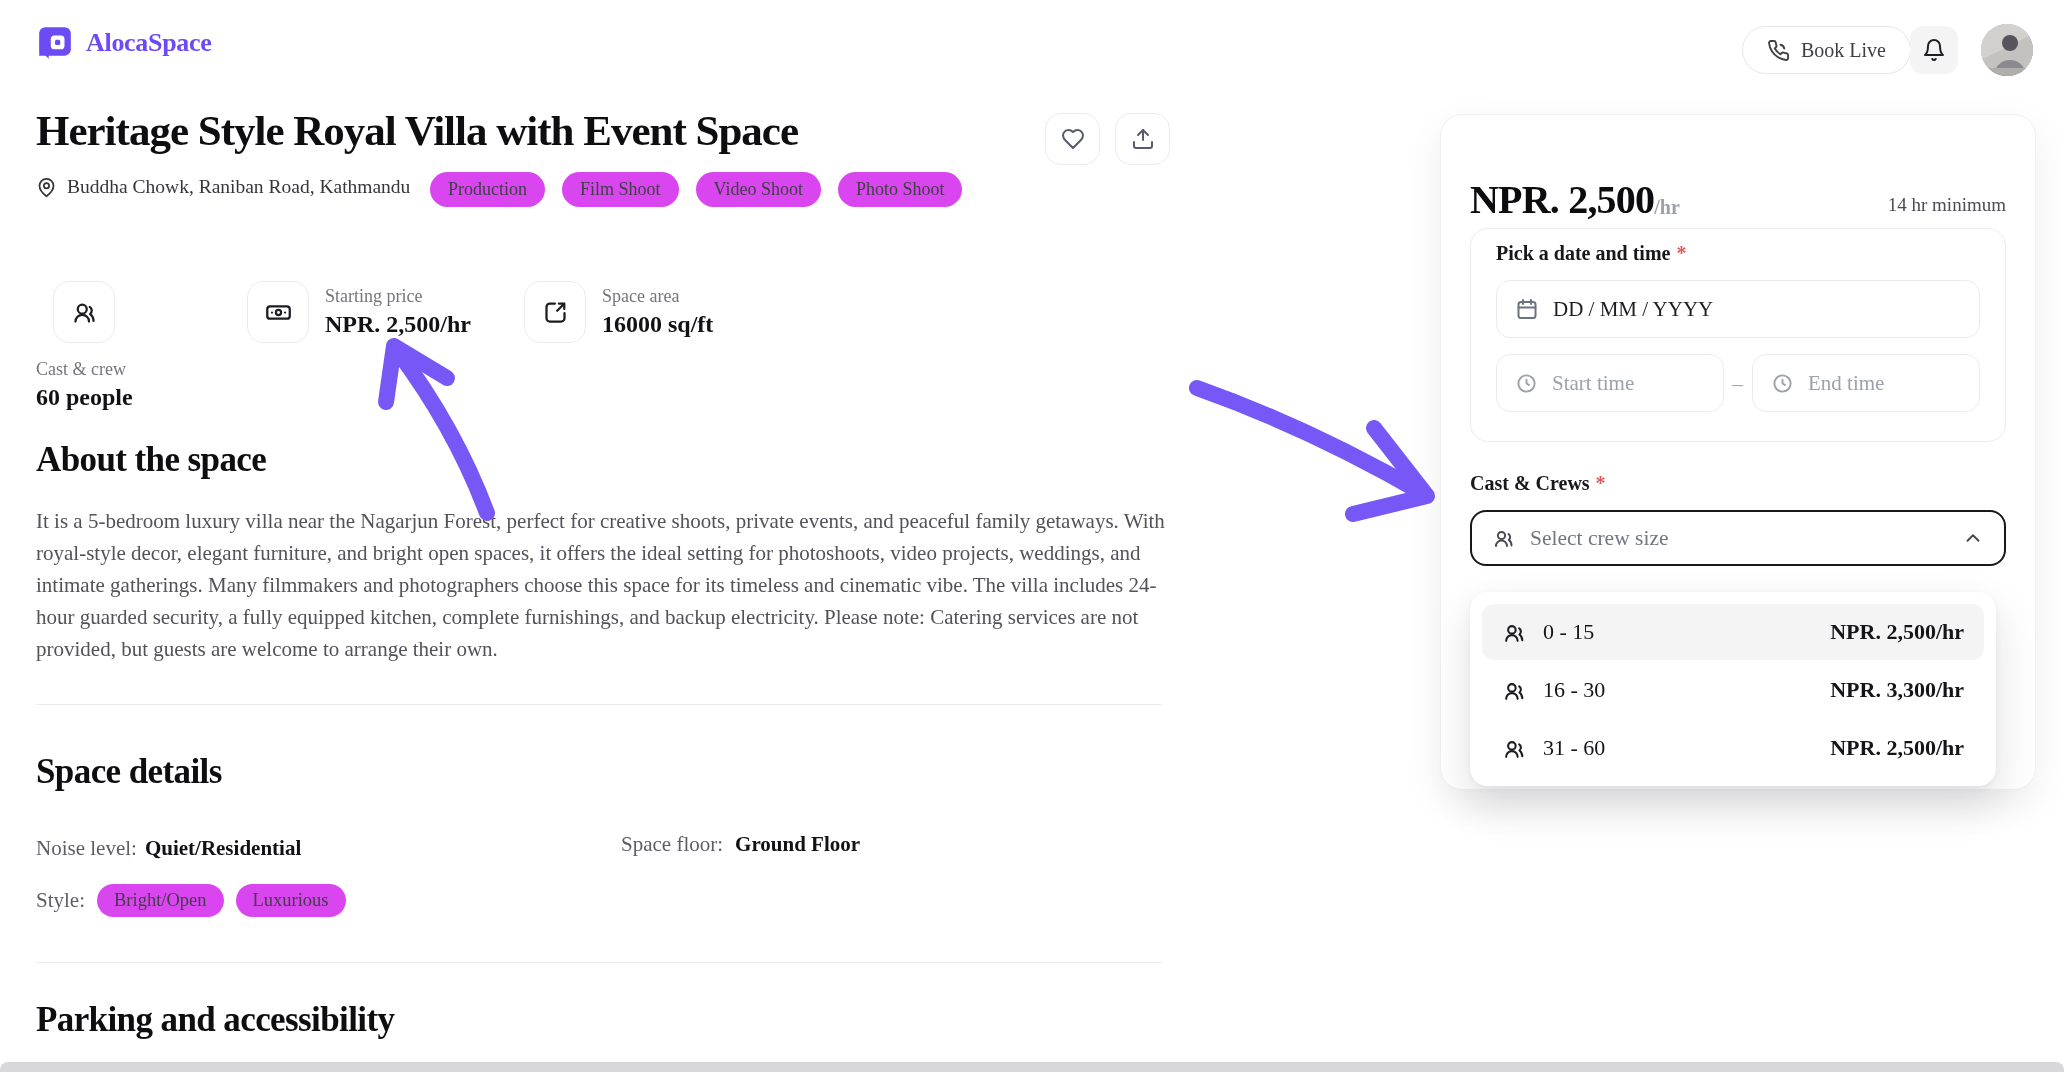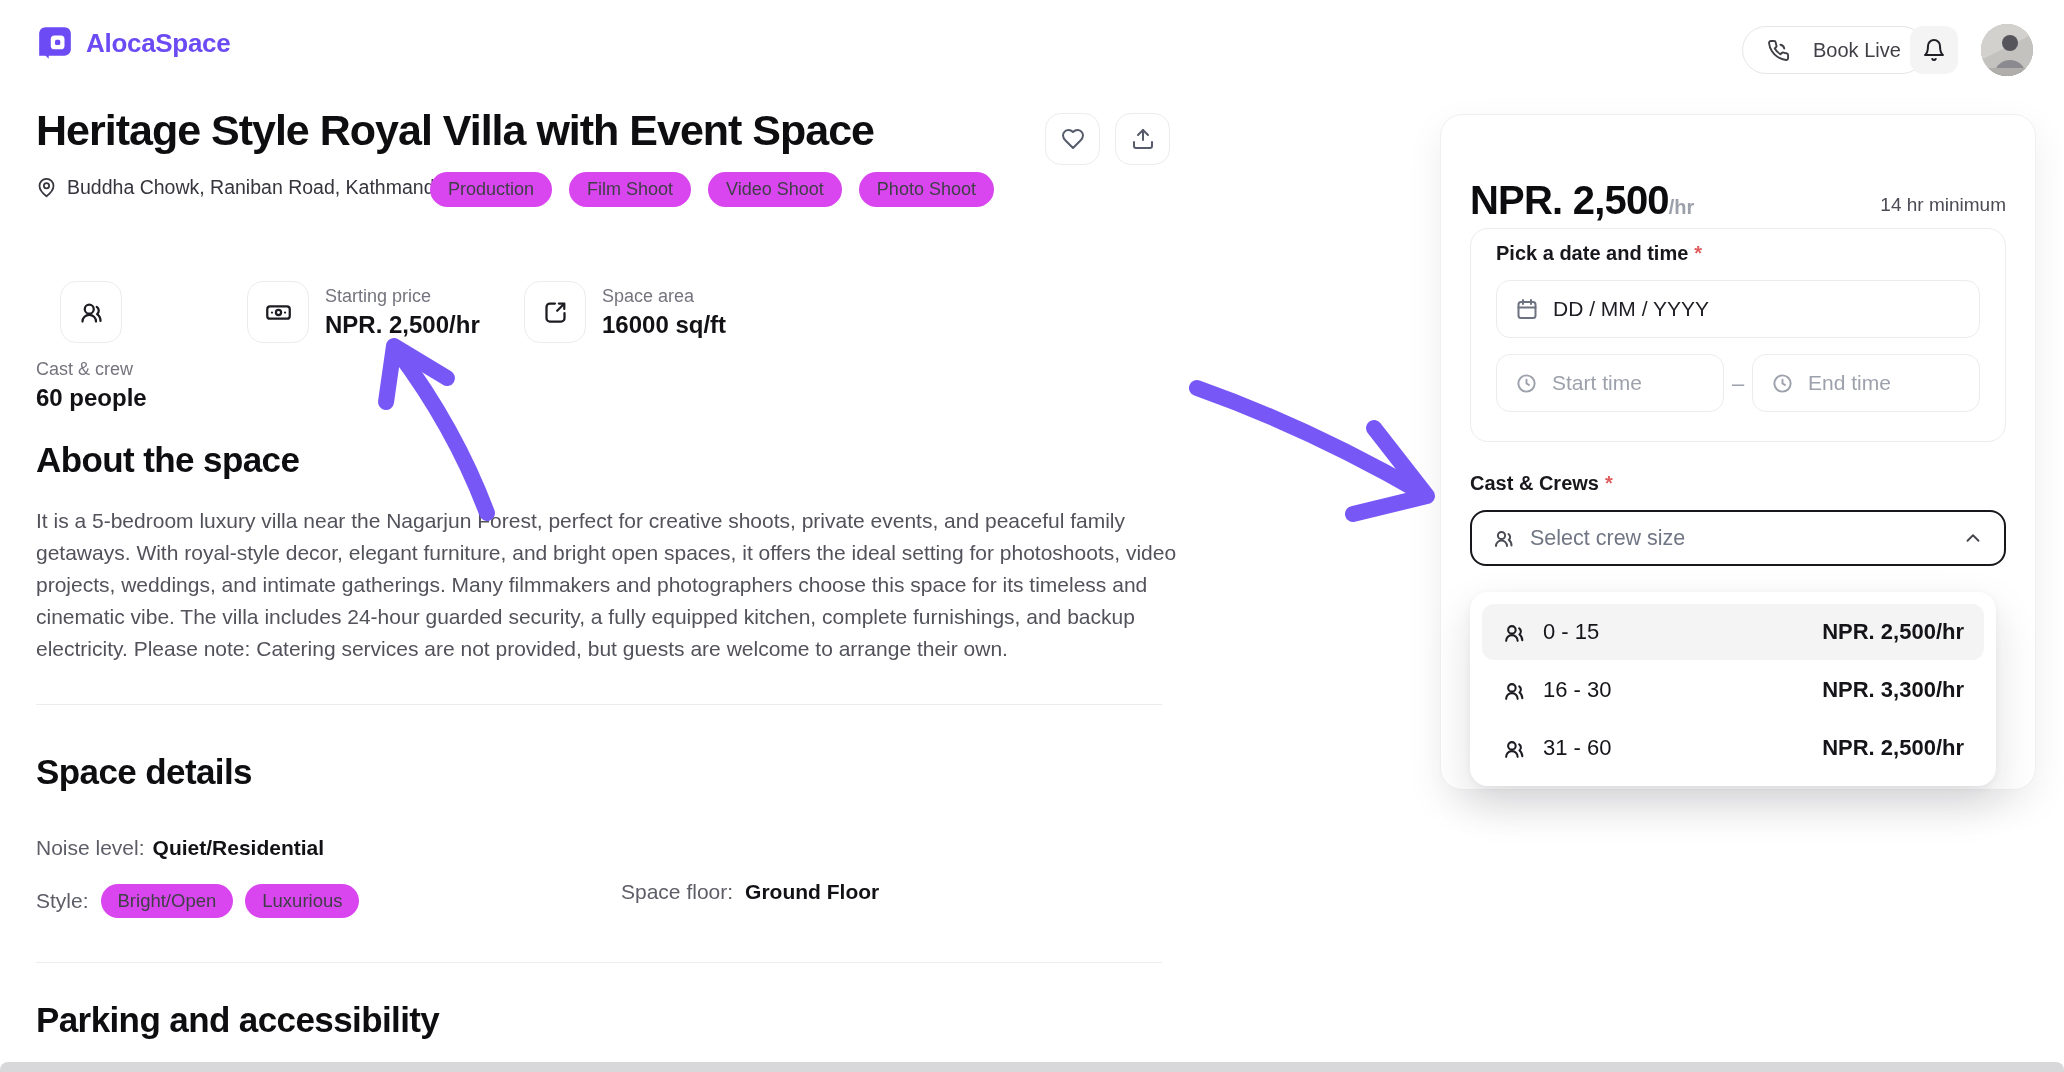--- a/index.html
+++ b/index.html
@@ -1,27 +1,27 @@
 <!DOCTYPE html>
 <html><head>
 <meta charset="utf-8">
 <style>
   * { margin:0; padding:0; box-sizing:border-box; }
   html,body { background:#fff; }
   #screen {
     position:relative; width:2064px; height:1072px; background:#ffffff;
-    font-family:Liberation Sans, sans-serif; color:#121216; overflow:hidden;
+    font-family:Liberation Serif, serif; color:#121216; overflow:hidden;
   }
   .abs { position:absolute; }
   svg.ic { display:block; stroke:currentColor; fill:none; stroke-width:2; stroke-linecap:round; stroke-linejoin:round; }
 
   
   .logo-wrap { left:36px; top:24px; display:flex; align-items:center; gap:12px; }
   .logo-text { font-size:26px; font-weight:700; color:#6C4BF4; letter-spacing:-0.3px; }
-  .btn-booklive { left:1742px; top:26px; height:48px; padding:0 24px; display:flex; align-items:center; gap:23px;
+  .btn-booklive { left:1742px; top:26px; height:48px; padding:0 24px; display:flex; align-items:center; gap:11px;
     background:#fff; border:1px solid #e6e6ea; border-radius:26px; font-size:20px; color:#3f3f46; cursor:pointer; }
   .btn-bell { left:1910px; top:26px; width:48px; height:48px; border-radius:13px; background:#f4f4f5;
     display:flex; align-items:center; justify-content:center; color:#1f1f26; cursor:pointer; }
   .avatar { left:1981px; top:24px; width:52px; height:52px; border-radius:50%; overflow:hidden;
     background:linear-gradient(135deg,#d6d4d0 0%,#b3b1ad 55%,#97948f 100%); }
 
   
   .page-title { left:36px; top:106px; font-size:43px; font-weight:700; letter-spacing:-1px; color:#0e0e11; }
   .loc-row { left:36px; top:176px; display:flex; align-items:center; gap:10px; color:#35353d; font-size:19.5px; }
   .tags-row { left:430px; top:172px; display:flex; gap:17px; }
@@ -193,21 +193,21 @@
   <p class="abs about-body">It is a 5-bedroom luxury villa near the Nagarjun Forest, perfect for creative shoots, private events, and peaceful family getaways. With royal-style decor, elegant furniture, and bright open spaces, it offers the ideal setting for photoshoots, video projects, weddings, and intimate gatherings. Many filmmakers and photographers choose this space for its timeless and cinematic vibe. The villa includes 24-hour guarded security, a fully equipped kitchen, complete furnishings, and backup electricity. Please note: Catering services are not provided, but guests are welcome to arrange their own.</p>
 
   <div class="abs divider" style="left:36px; top:704px; width:1126px;"></div>
 
   <h2 class="abs section-h" style="left:36px; top:752px;">Space details</h2>
 
   <div class="abs kv" style="left:36px; top:836px;gap:8px;">
     <span class="k">Noise level:</span>
     <span class="v">Quiet/Residential</span>
   </div>
-  <div class="abs kv" style="left:621px; top:880px;">
+  <div class="abs kv" style="left:621px; top:832px;">
     <span class="k">Space floor:</span>
     <span class="v">Ground Floor</span>
   </div>
 
   <div class="abs kv" style="left:36px; top:884px;">
     <span class="k">Style:</span>
     <span class="pill">Bright/Open</span>
     <span class="pill">Luxurious</span>
   </div>
 

